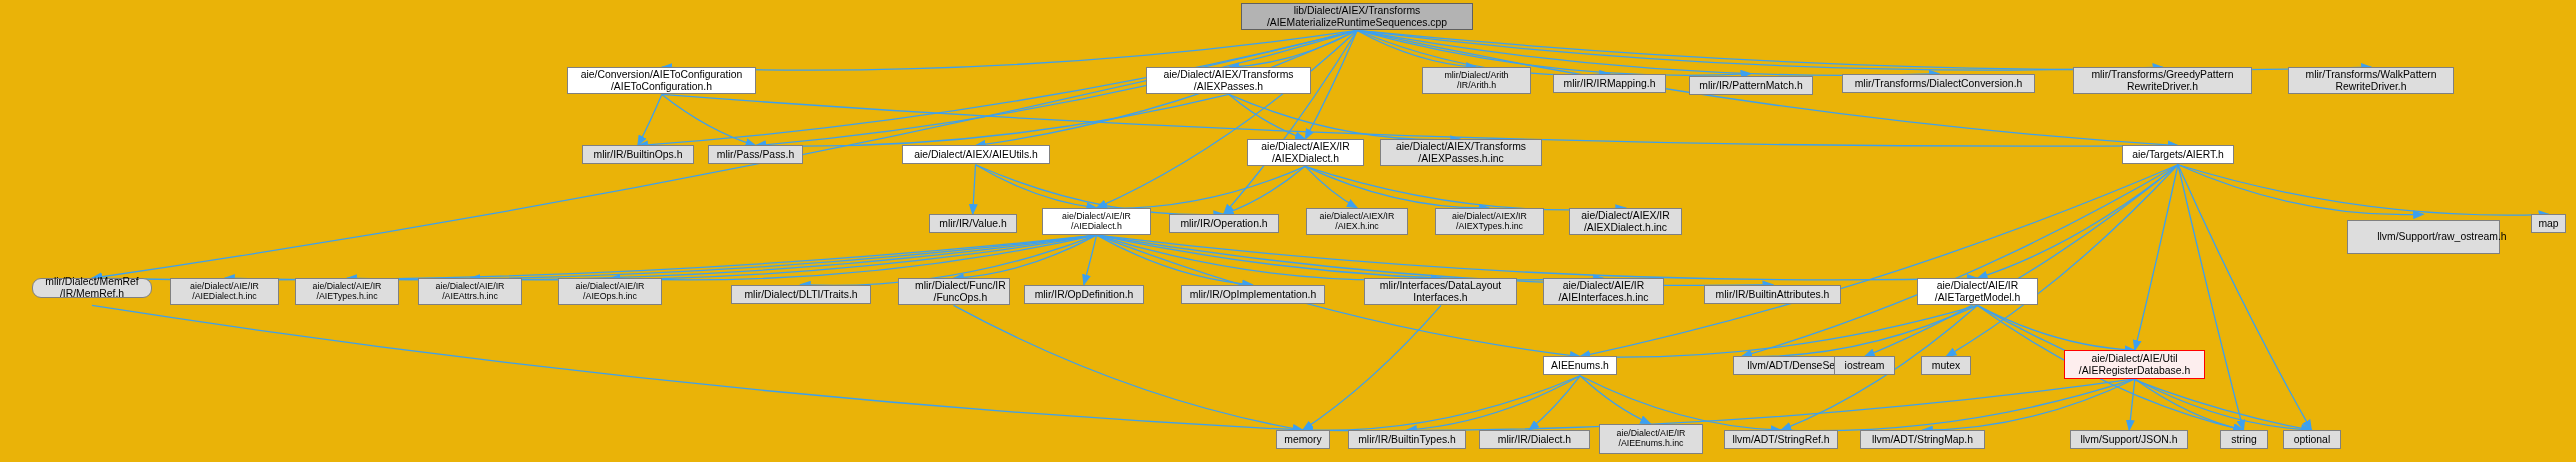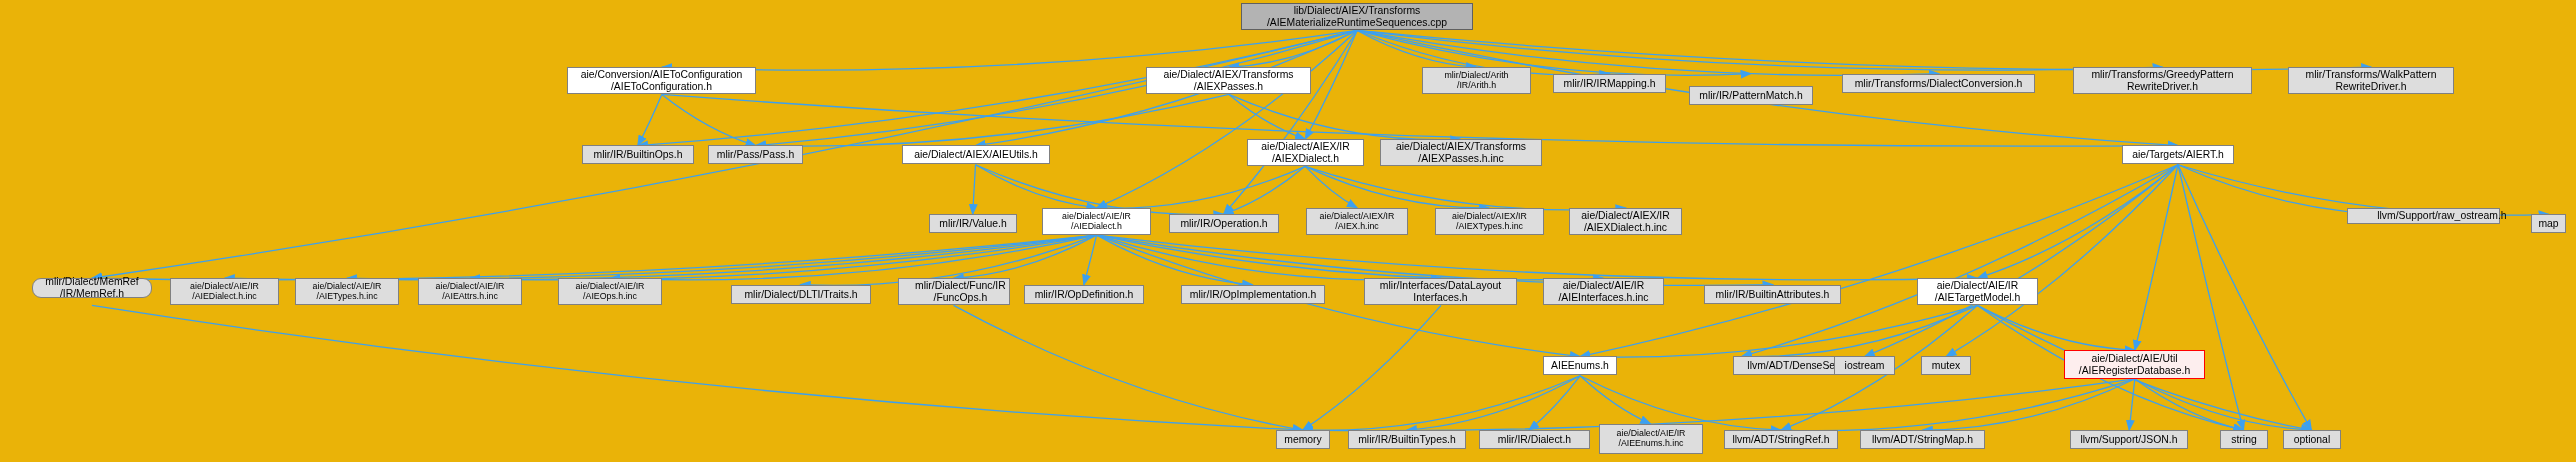--- a/index.html
+++ b/index.html
@@ -102,21 +102,21 @@
     </svg>
 <div class="node n-root" style="left: 1241px; top: 3.2px; width: 232px; height: 27px;">lib/Dialect/AIEX/Transforms
 /AIEMaterializeRuntimeSequences.cpp</div>
     <div class="node n-hdr" style="left: 567px; top: 67px; width: 189px; height: 27px;">aie/Conversion/AIEToConfiguration
 /AIEToConfiguration.h</div>
     <div class="node n-hdr" style="left: 1146px; top: 67px; width: 165px; height: 27px;">aie/Dialect/AIEX/Transforms
 /AIEXPasses.h</div>
     <div class="node n-dep n-small" style="left: 1422px; top: 67px; width: 109px; height: 27px;">mlir/Dialect/Arith
 /IR/Arith.h</div>
     <div class="node n-dep" style="left: 1553px; top: 74px; width: 113px; height: 19px;">mlir/IR/IRMapping.h</div>
-    <div class="node n-dep" style="left: 1689px; top: 86px; width: 124px; height: 19px;">mlir/IR/PatternMatch.h</div>
+    <div class="node n-dep" style="left: 1689px; top: 76px; width: 124px; height: 19px;">mlir/IR/PatternMatch.h</div>
     <div class="node n-dep" style="left: 1842px; top: 74px; width: 193px; height: 19px;">mlir/Transforms/DialectConversion.h</div>
     <div class="node n-dep" style="left: 2073px; top: 67px; width: 179px; height: 27px;">mlir/Transforms/GreedyPattern
 RewriteDriver.h</div>
     <div class="node n-dep" style="left: 2288px; top: 67px; width: 166px; height: 27px;">mlir/Transforms/WalkPattern
 RewriteDriver.h</div>
     <div class="node n-dep" style="left: 582px; top: 145px; width: 112px; height: 19px;">mlir/IR/BuiltinOps.h</div>
     <div class="node n-dep" style="left: 708px; top: 145px; width: 95px; height: 19px;">mlir/Pass/Pass.h</div>
     <div class="node n-hdr" style="left: 902px; top: 145px; width: 148px; height: 19px;">aie/Dialect/AIEX/AIEUtils.h</div>
     <div class="node n-hdr" style="left: 1247px; top: 139px; width: 117px; height: 27px;">aie/Dialect/AIEX/IR
 /AIEXDialect.h</div>
@@ -126,21 +126,21 @@
     <div class="node n-dep" style="left: 929px; top: 214px; width: 88px; height: 19px;">mlir/IR/Value.h</div>
     <div class="node n-hdr n-small" style="left: 1042px; top: 208px; width: 109px; height: 27px;">aie/Dialect/AIE/IR
 /AIEDialect.h</div>
     <div class="node n-dep" style="left: 1169px; top: 214px; width: 110px; height: 19px;">mlir/IR/Operation.h</div>
     <div class="node n-dep n-small" style="left: 1306px; top: 208px; width: 102px; height: 27px;">aie/Dialect/AIEX/IR
 /AIEX.h.inc</div>
     <div class="node n-dep n-small" style="left: 1435px; top: 208px; width: 109px; height: 27px;">aie/Dialect/AIEX/IR
 /AIEXTypes.h.inc</div>
     <div class="node n-dep" style="left: 1569px; top: 208px; width: 113px; height: 27px;">aie/Dialect/AIEX/IR
 /AIEXDialect.h.inc</div>
-    <div class="node n-dep" style="left: 2347px; top: 208px; width: 153px; height: 16px; padding-left: 40px;">llvm/Support/raw_ostream.h</div>
+    <div class="node n-dep" style="left: 2347px; top: 220px; width: 153px; height: 34px; padding-left: 40px;">llvm/Support/raw_ostream.h</div>
     <div class="node n-dep" style="left: 2531px; top: 214px; width: 35px; height: 19px;">map</div>
     <div class="node n-dep" style="left: 32px; top: 278px; width: 120px; height: 20px; border-radius: 9px;">mlir/Dialect/MemRef
 /IR/MemRef.h</div>
     <div class="node n-dep n-small" style="left: 170px; top: 278px; width: 109px; height: 27px;">aie/Dialect/AIE/IR
 /AIEDialect.h.inc</div>
     <div class="node n-dep n-small" style="left: 295px; top: 278px; width: 104px; height: 27px;">aie/Dialect/AIE/IR
 /AIETypes.h.inc</div>
     <div class="node n-dep n-small" style="left: 418px; top: 278px; width: 104px; height: 27px;">aie/Dialect/AIE/IR
 /AIEAttrs.h.inc</div>
     <div class="node n-dep n-small" style="left: 558px; top: 278px; width: 104px; height: 27px;">aie/Dialect/AIE/IR

